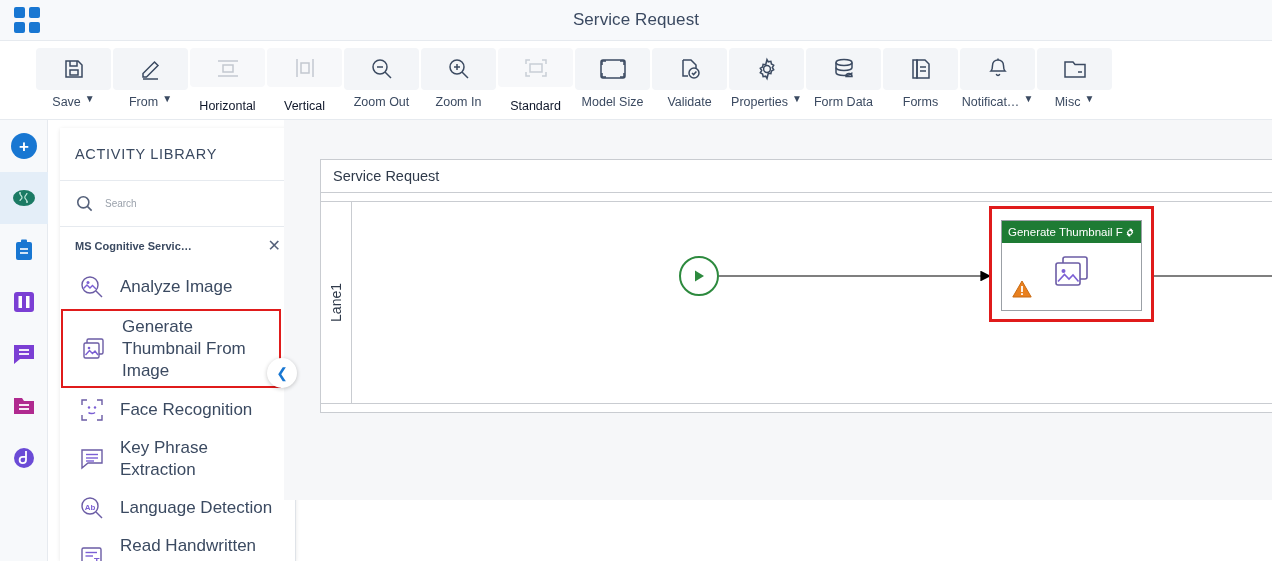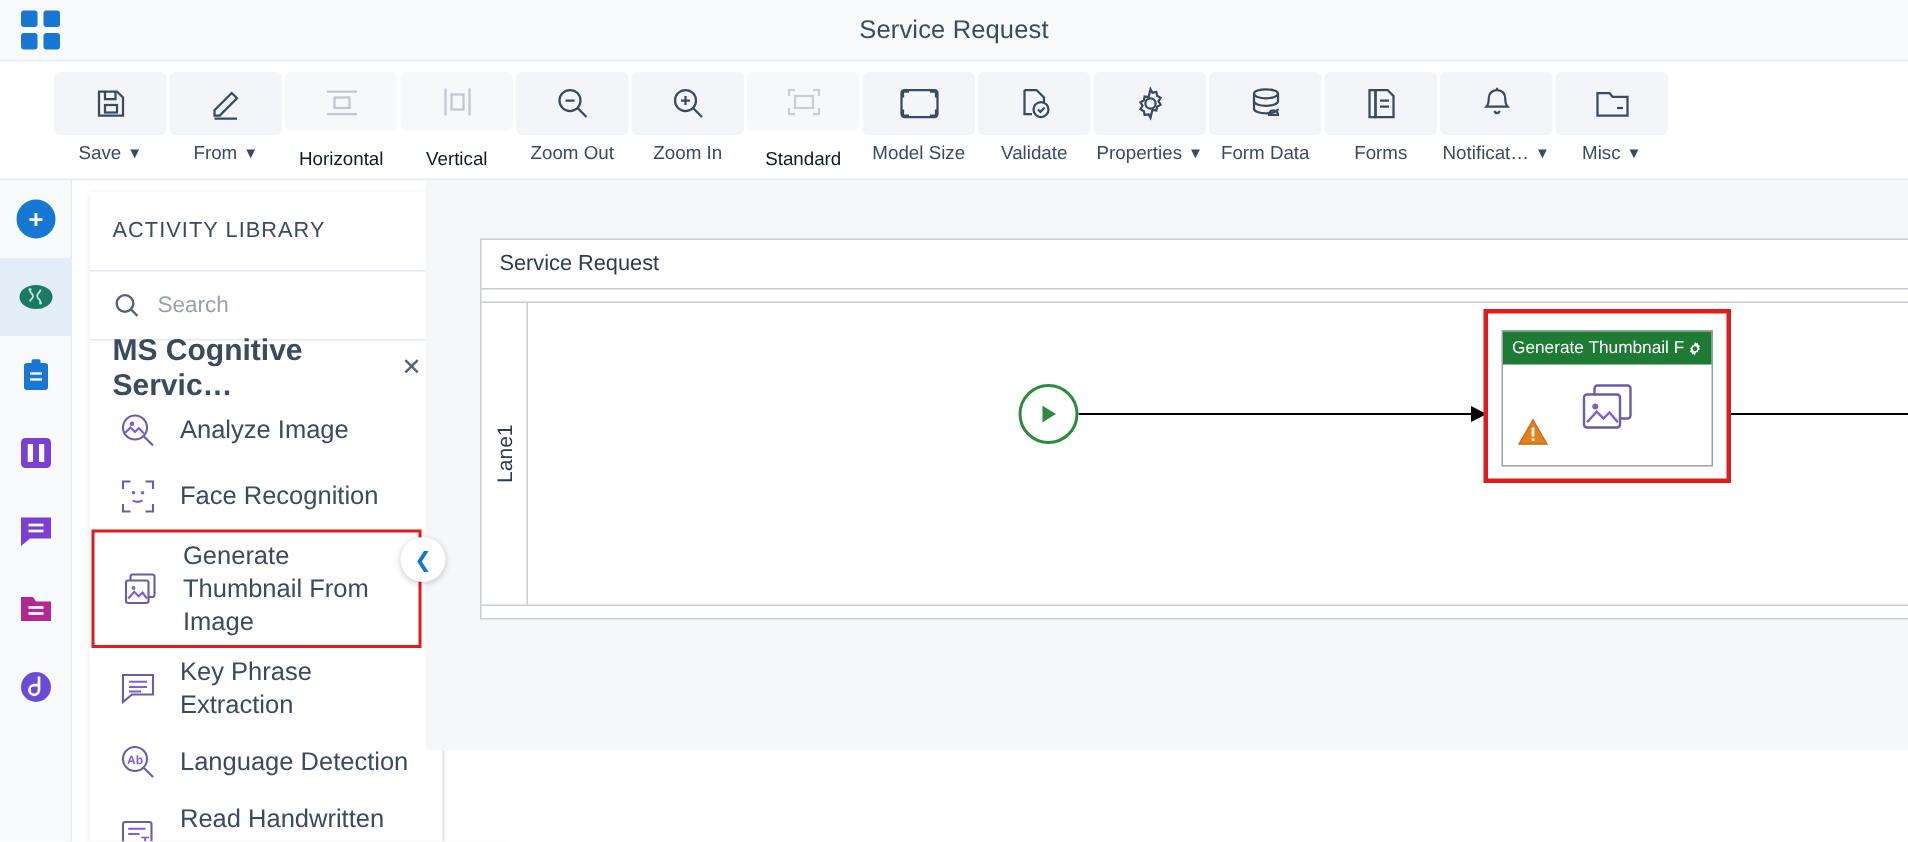--- a/index.html
+++ b/index.html
@@ -39,21 +39,21 @@
     display: flex; flex-direction: column; align-items: center; justify-content: flex-start;
     padding-top: 7px; cursor: pointer; user-select: none;
   }
   .tbtn .iconbox {
     width: 75px; height: 42px; border-radius: 4px; background: #f3f5f8;
     display: flex; align-items: center; justify-content: center;
   }
   .tbtn.disabled .iconbox { background: #f7f8fa; }
   .tbtn .lbl {
     margin-top: 5px; font-size: 12.5px; color: #3b4a61; white-space: nowrap;
-    display: flex; align-items: flex-end; gap: 4px;
+    display: flex; align-items: flex-start; gap: 4px;
   }
   .tbtn.disabled .lbl { color: #0f172a; margin-top: 12px; }
   .tbtn svg { display: block; }
   .caret { font-size: 10px; line-height: 1; position: relative; top: -1px; }
 
   
   .rail {
     position: absolute; left: 0; top: 120px; width: 48px; height: 441px;
     background: #f7f9fb; border-right: 1px solid #e6eaef;
   }
@@ -77,29 +77,29 @@
   .panel-title {
     height: 53px; display: flex; align-items: center; padding-left: 15px;
     font-size: 14.5px; color: #3b4a61; letter-spacing: .7px;
     border-bottom: 1px solid #e6eaef;
   }
   .search-row {
     height: 46px; display: flex; align-items: center; gap: 11px; padding-left: 15px;
     border-bottom: 1px solid #e6eaef;
   }
   .search-input {
-    border: 0; outline: 0; font-size: 15px; color: #3b4a61;
+    border: 0; outline: 0; font-size: 10px; color: #3b4a61;
     font-family: "Liberation Sans", sans-serif; width: 160px; background: transparent;
   }
   .search-input::placeholder { color: #9aa1ab; }
   .group-row {
     height: 38px; display: flex; align-items: center; justify-content: space-between;
     padding: 0 14px 0 15px;
   }
-  .group-name { font-size: 20px; color: #3b4a61; font-weight: bold; }
+  .group-name { font-size: 11px; color: #3b4a61; font-weight: bold; }
   .group-close { font-size: 16px; color: #55617a; cursor: pointer; line-height: 1; }
   .act-list { height: 296px; overflow: hidden; }
   .act-item {
     display: flex; align-items: center; gap: 13px; padding: 5px 10px 5px 17px;
     min-height: 44px; cursor: pointer;
   }
   .act-item .name { font-size: 17px; color: #3b4a61; line-height: 1.28; }
   .act-item.selected {
     border: 2px solid #e01b1b; margin: 0 14px 0 1px; padding-left: 16px;
   }
@@ -452,42 +452,42 @@
           <svg width="26" height="26" viewBox="0 0 26 26" fill="none" stroke="#6b5ca5" stroke-width="1.4">
             <circle cx="11" cy="11" r="8"></circle>
               <line x1="17" y1="17" x2="23" y2="23"></line>
             <circle cx="9" cy="8.5" r="1.5" fill="#7b5fd4" stroke="none"></circle>
             <path d="M4.5 14.5l3.5-3.5 3 3 2.5-2.5 3.5 3.5" stroke="#7b5fd4"></path>
           </svg>
         </div>
         <div class="name">Analyze Image</div>
       </div>
 
+      <div class="act-item selected">
+        <div class="act-icon">
+          <svg width="26" height="26" viewBox="0 0 26 26" fill="none" stroke="#6b5ca5" stroke-width="1.4">
+            <rect x="6" y="3" width="16" height="15" rx="1.5"></rect>
+            <rect x="3" y="7" width="15" height="15" rx="1.5" fill="#fff"></rect>
+            <circle cx="8" cy="12" r="1.3" fill="#7b5fd4" stroke="none"></circle>
+            <path d="M4.5 19l4-4.5 3 3 2.5-2.5 3 4" stroke="#7b5fd4"></path>
+          </svg>
+        </div>
+        <div class="name">Generate Thumbnail From Image</div>
+      </div>
+
       <div class="act-item">
         <div class="act-icon">
           <svg width="26" height="26" viewBox="0 0 26 26" fill="none" stroke="#6b5ca5" stroke-width="1.4">
             <path d="M3 8V3h5M18 3h5v5M23 18v5h-5M8 23H3v-5"></path>
             <circle cx="10" cy="10.5" r="1.2" fill="#7b5fd4" stroke="none"></circle>
             <circle cx="16" cy="10.5" r="1.2" fill="#7b5fd4" stroke="none"></circle>
             <path d="M9.5 15.5c1 1.4 5 1.4 6.5 0" stroke="#7b5fd4"></path>
           </svg>
         </div>
         <div class="name">Face Recognition</div>
-      </div>
-
-      <div class="act-item selected">
-        <div class="act-icon">
-          <svg width="26" height="26" viewBox="0 0 26 26" fill="none" stroke="#6b5ca5" stroke-width="1.4">
-            <rect x="6" y="3" width="16" height="15" rx="1.5"></rect>
-            <rect x="3" y="7" width="15" height="15" rx="1.5" fill="#fff"></rect>
-            <circle cx="8" cy="12" r="1.3" fill="#7b5fd4" stroke="none"></circle>
-            <path d="M4.5 19l4-4.5 3 3 2.5-2.5 3 4" stroke="#7b5fd4"></path>
-          </svg>
-        </div>
-        <div class="name">Generate Thumbnail From Image</div>
       </div>
 
       <div class="act-item">
         <div class="act-icon">
           <svg width="26" height="26" viewBox="0 0 26 26" fill="none" stroke="#6b5ca5" stroke-width="1.4">
             <path d="M3 4h20v13H9l-6 5z"></path>
             <line x1="7" y1="8.5" x2="19" y2="8.5" stroke="#7b5fd4"></line>
             <line x1="7" y1="12" x2="19" y2="12" stroke="#7b5fd4"></line>
             <line x1="7" y1="15" x2="15" y2="15" stroke="#7b5fd4"></line>
           </svg>

